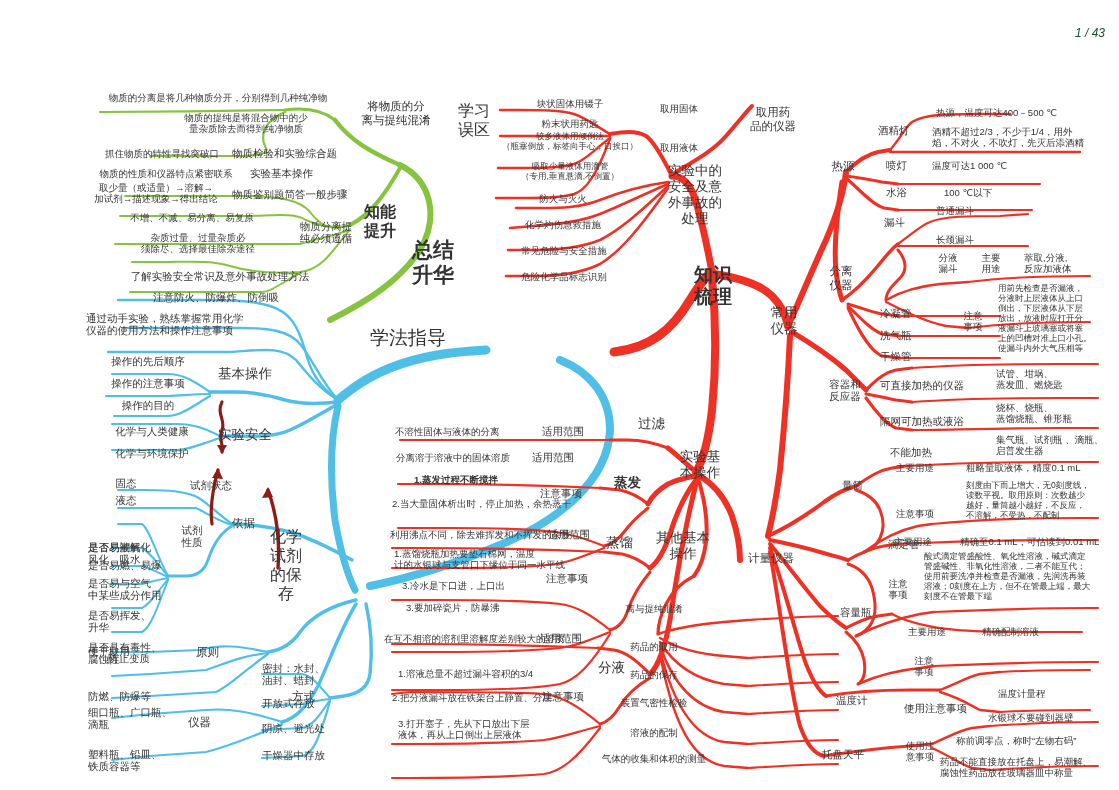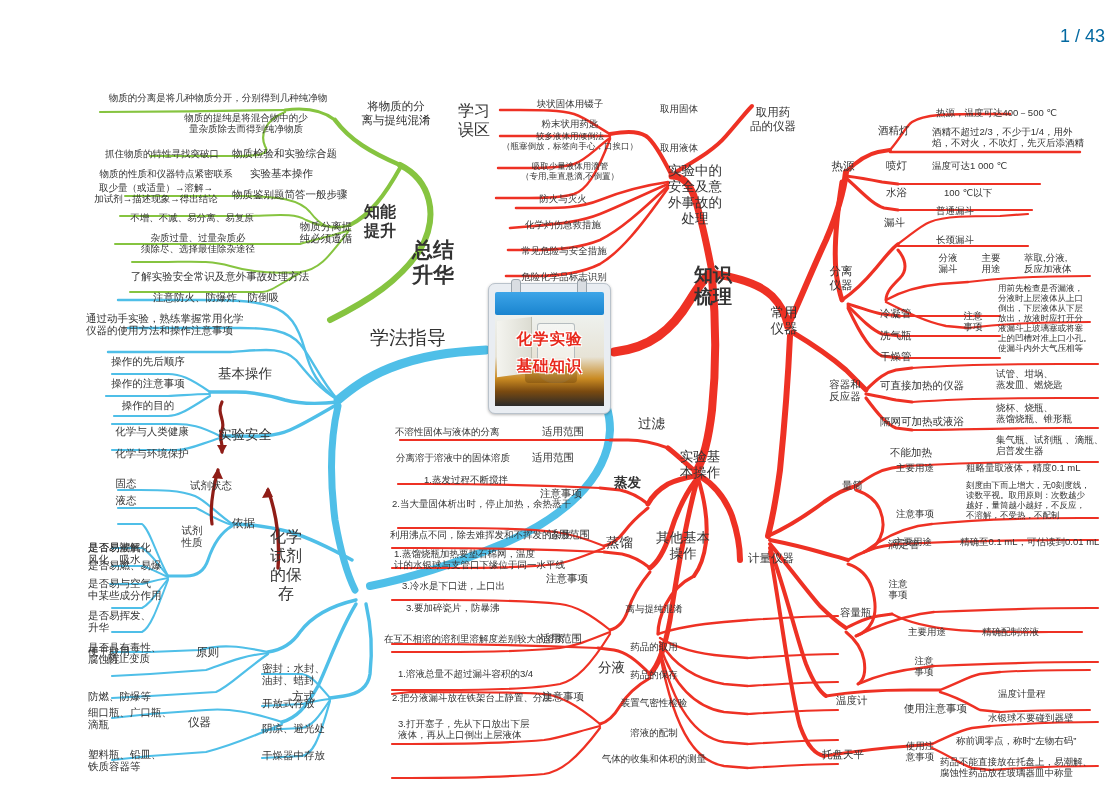--- a/index.html
+++ b/index.html
@@ -1,20 +1,20 @@
 <!DOCTYPE html>
 <html><head>
 <meta charset="utf-8">
 <title>化学实验基础知识 思维导图</title>
 <style>
   html,body{margin:0;padding:0;background:#fff;}
   body{font-family:"Liberation Sans","DejaVu Sans",sans-serif;}
   #page{position:relative;width:1119px;height:790px;background:#fff;overflow:hidden;}
   #wires{position:absolute;left:0;top:0;width:1119px;height:790px;pointer-events:none;}
-  .pg{position:absolute;right:14px;top:26px;font-size:18px;color:#0369a1;}
+  .pg{position:absolute;right:14px;top:26px;font-size:12px;color:#14532d;font-style:italic;}
   .ttl{position:absolute;left:82px;top:52px;font-size:21px;font-weight:bold;color:#1a2fae;letter-spacing:1px;white-space:nowrap;}
   .n{position:absolute;color:#333;line-height:1.18;white-space:pre;}
   .lf{text-align:left;} .ct{text-align:center;}
   .t10{font-size:8.5px;} .t11{font-size:9.5px;} .t12{font-size:10.5px;}
   .t13{font-size:11.5px;} .t15{font-size:13.5px;} .t17{font-size:16px;}
   .t20{font-size:19px;} .t22{font-size:21px;}
   .b{font-weight:bold;}
   #card{position:absolute;left:488px;top:283px;width:121px;height:129px;
         background:#e9edf2;border:1px solid #b9c2cb;border-radius:7px;
         box-shadow:0 1px 3px rgba(0,0,0,.28);}
@@ -236,32 +236,20 @@
         <path d="M660 646 C 676 692, 700 708, 724 712 L 748 714" stroke-width="2.4"></path>
         <path d="M748 714 C 780 712, 810 710, 838 710" stroke-width="2.2"></path>
         <path d="M660 650 C 676 716, 700 738, 724 742 L 748 744" stroke-width="2.4"></path>
         <path d="M748 744 C 780 742, 810 740, 838 740" stroke-width="2.2"></path>
         <path d="M660 654 C 676 740, 700 762, 724 766 L 748 768" stroke-width="2.4"></path>
         <path d="M748 768 C 780 766, 810 764, 838 764" stroke-width="2.2"></path>
       </g>
     </g>
   </svg>
 
-  <div id="card">
-    <div class="ring a"></div>
-    <div class="ring b"></div>
-    <div class="hd"></div>
-    <div class="ph">
-      <div class="bk"></div>
-      <div class="flask"></div>
-      <div class="cap"></div>
-    </div>
-    <div class="ttl1">化学实验</div>
-    <div class="ttl2">基础知识</div>
-  </div>
 
   <div class="n ct t22 b" style="left:398px;top:238px;width:70px;">总结
 升华</div>
   <div class="n ct t17 b" style="left:352px;top:203px;width:56px;">知能
 提升</div>
   <div class="n ct t17" style="left:448px;top:102px;width:52px;">学习
 误区</div>
   <div class="n lf t20" style="left:370px;top:327px;">学法指导</div>
   <div class="n ct t20 b" style="left:686px;top:264px;width:54px;">知识
 梳理</div>
@@ -419,20 +407,25 @@
   <div class="n lf t10" style="left:966px;top:480px;">刻度由下而上增大，无0刻度线，
 读数平视。取用原则：次数越少
 越好，量筒越小越好，不反应，
 不溶解，不受热，不配制</div>
 
   <div class="n lf t12" style="left:840px;top:538px;margin-left:48px;">滴定管</div>
   <div class="n lf t11" style="left:894px;top:536px;">主要用途</div>
   <div class="n lf t11" style="left:960px;top:536px;">精确至0.1 mL，可估读到0.01 mL</div>
   <div class="n ct t11" style="left:880px;top:578px;width:36px;">注意
 事项</div>
+  <div class="n lf t10" style="left:924px;top:551px;">酸式滴定管盛酸性、氧化性溶液，碱式滴定
+管盛碱性、非氧化性溶液，二者不能互代；
+使用前要洗净并检查是否漏液，先润洗再装
+溶液；0刻度在上方，但不在管最上端，最大
+刻度不在管最下端</div>
 
   <div class="n lf t12" style="left:840px;top:606px;">容量瓶</div>
   <div class="n lf t11" style="left:908px;top:626px;">主要用途</div>
   <div class="n lf t11" style="left:982px;top:626px;">精确配制溶液</div>
   <div class="n ct t11" style="left:906px;top:655px;width:36px;">注意
 事项</div>
 
   <div class="n lf t12" style="left:836px;top:694px;">温度计</div>
   <div class="n lf t12" style="left:904px;top:702px;">使用注意事项</div>
   <div class="n lf t11" style="left:998px;top:688px;">温度计量程</div>
@@ -446,21 +439,21 @@
 腐蚀性药品放在玻璃器皿中称量</div>
 
   <div class="n lf t15" style="left:638px;top:416px;">过滤</div>
   <div class="n lf t12" style="left:542px;top:425px;">适用范围</div>
   <div class="n lf t11" style="left:395px;top:426px;">不溶性固体与液体的分离</div>
 
   <div class="n lf t15" style="left:614px;top:475px;font-weight:bold;">蒸发</div>
   <div class="n lf t12" style="left:532px;top:451px;">适用范围</div>
   <div class="n lf t11" style="left:396px;top:452px;">分离溶于溶液中的固体溶质</div>
   <div class="n lf t12" style="left:540px;top:487px;">注意事项</div>
-  <div class="n lf t11" style="left:424px;top:474px;">1.蒸发过程不断搅拌</div>
+  <div class="n lf t11" style="left:414px;top:474px;font-weight:bold;">1.蒸发过程不断搅拌</div>
   <div class="n lf t11" style="left:392px;top:498px;">2.当大量固体析出时，停止加热，余热蒸干</div>
 
   <div class="n lf t15" style="left:606px;top:535px;">蒸馏</div>
   <div class="n lf t12" style="left:548px;top:528px;">适用范围</div>
   <div class="n lf t11" style="left:390px;top:529px;">利用沸点不同，除去难挥发和不挥发的杂质</div>
   <div class="n lf t12" style="left:546px;top:572px;">注意事项</div>
   <div class="n lf t11" style="left:394px;top:548px;">1.蒸馏烧瓶加热要垫石棉网，温度
 计的水银球与支管口下缘位于同一水平线</div>
   <div class="n lf t11" style="left:402px;top:580px;">3.冷水是下口进，上口出</div>
   <div class="n lf t11" style="left:406px;top:602px;">3.要加碎瓷片，防暴沸</div>

